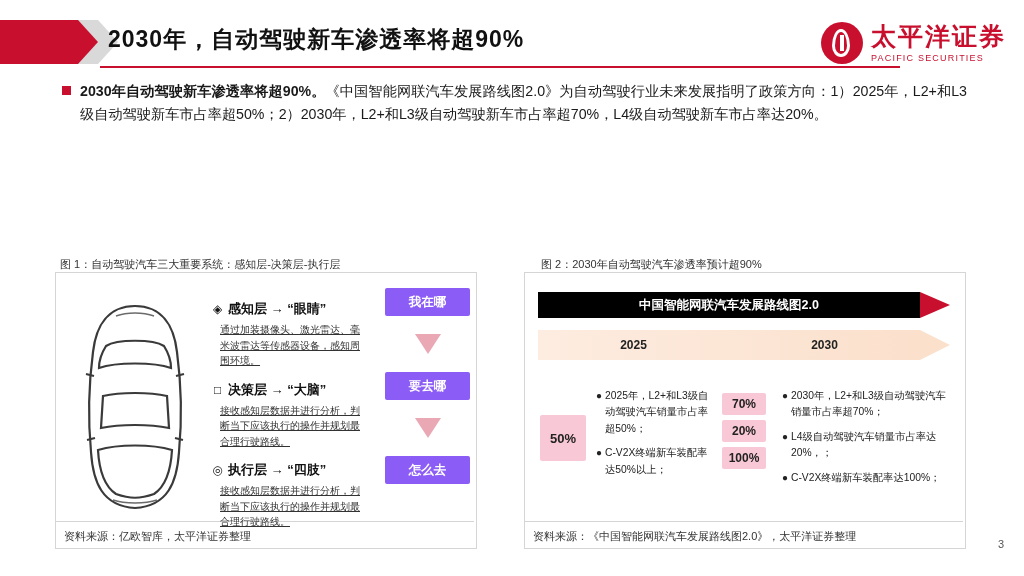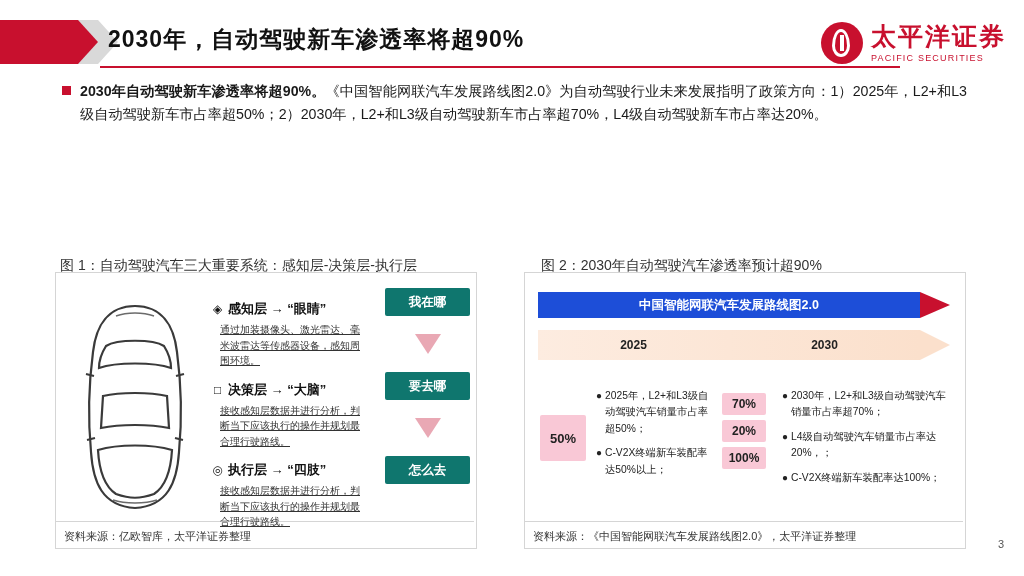--- a/index.html
+++ b/index.html
@@ -63,21 +63,21 @@
   .bullet{display:flex;margin-bottom:12px;}
   .bsq{width:9px;height:9px;background:#c8102e;flex:0 0 auto;margin-top:6px;margin-right:9px;}
   .btxt{font-size:14.2px;line-height:1.62;text-align:justify;color:#1a1a1a;}
   .b-strong{font-weight:bold;}
 
   
   .panel{
     position:absolute;border:1px solid #d5d5d5;background:#fff;
   }
   .panel-cap{
-    position:absolute;font-size:14px;color:#333;
+    position:absolute;font-size:11px;color:#333;
   }
   .panel-src{
     position:absolute;font-size:11px;color:#333;
   }
   .panel-divider{position:absolute;height:1px;background:#d5d5d5;}
 
   
   #panel-left{left:55px;top:272px;width:420px;height:275px;}
   #cap-left{left:60px;top:257px;}
   #src-left{left:64px;top:529px;}
@@ -95,37 +95,37 @@
   
   .layers{position:absolute;left:210px;top:300px;width:150px;}
   .layer{margin-bottom:12px;}
   .layer-head{display:flex;align-items:center;font-size:13px;font-weight:bold;color:#111;}
   .layer-ico{width:15px;margin-right:3px;text-align:center;font-size:12px;color:#111;}
   .layer-desc{font-size:10px;line-height:1.55;color:#333;margin-top:4px;margin-left:10px;text-align:justify;text-decoration:underline;}
 
   
   .flow{position:absolute;left:385px;top:288px;width:85px;}
   .flowbox{
-    width:85px;height:28px;background:#0f766e;color:#fff;
+    width:85px;height:28px;background:#8b5cf6;color:#fff;
     font-size:12.5px;font-weight:bold;display:flex;align-items:center;justify-content:center;
     border-radius:2px;
   }
   .flowarrow{
     width:0;height:0;margin:12px auto;
     border-left:13px solid transparent;border-right:13px solid transparent;
     border-top:20px solid #e9a8b4;
   }
   .flowarrow.tall{margin:18px auto;}
 
   
   .rbanner{
     position:absolute;left:538px;top:292px;width:412px;height:26px;
   }
   .rbanner .body{
-    position:absolute;left:0;top:0;width:382px;height:26px;background:#1d4ed8;
+    position:absolute;left:0;top:0;width:382px;height:26px;background:#000000;
     display:flex;align-items:center;justify-content:center;
     color:#fff;font-size:12.5px;font-weight:bold;
   }
   .rbanner .tip{
     position:absolute;left:382px;top:0;width:0;height:0;
     border-top:13px solid transparent;border-bottom:13px solid transparent;
     border-left:30px solid #c8102e;
   }
   .yband{
     position:absolute;left:538px;top:330px;width:412px;height:30px;

